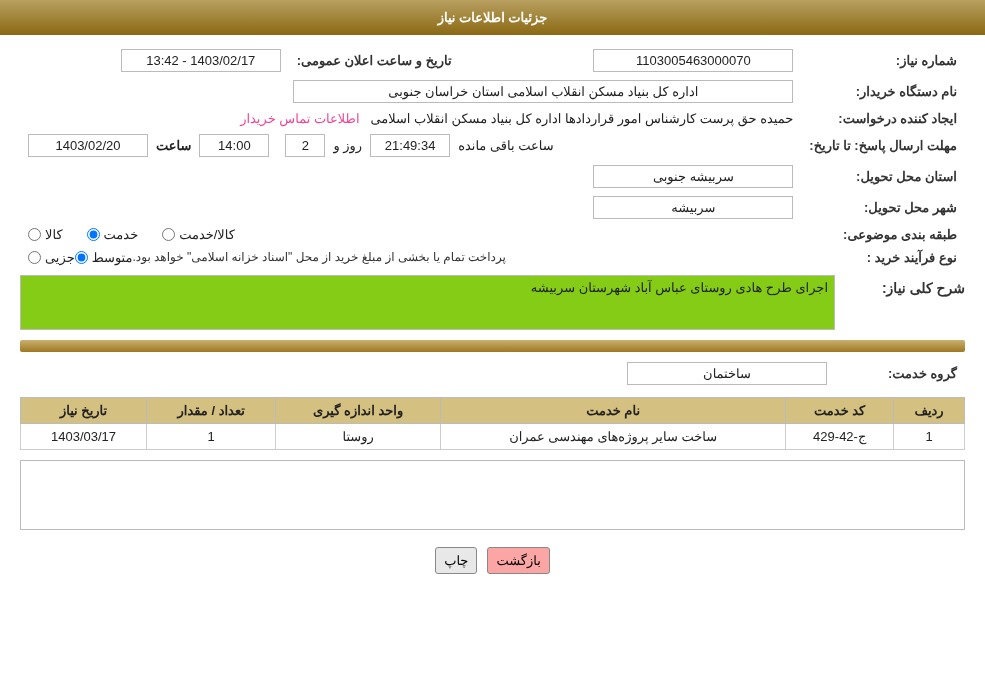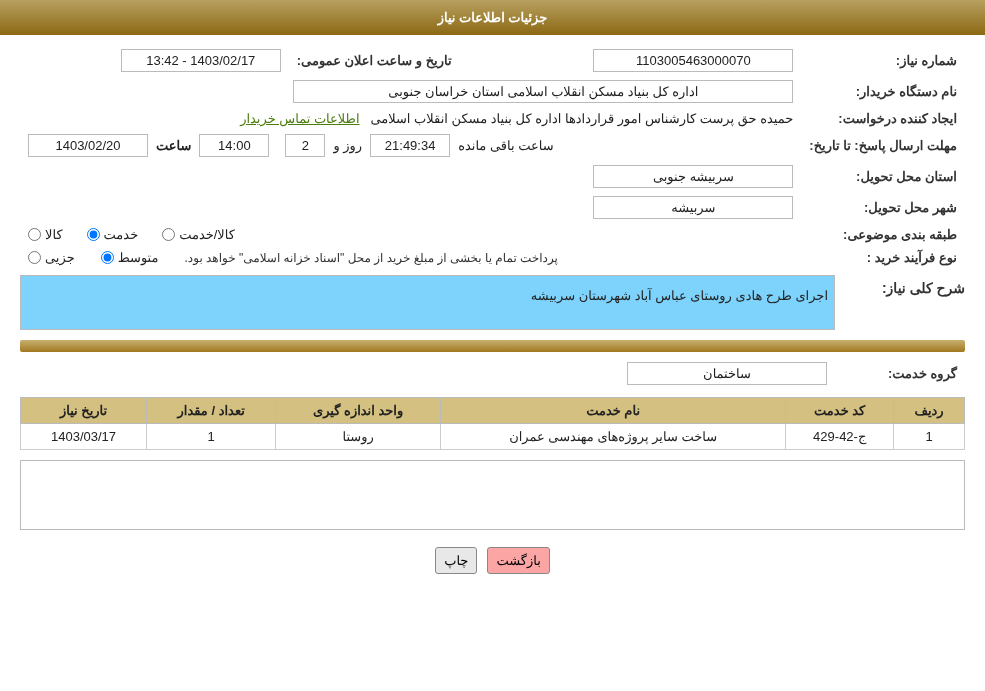--- a/index.html
+++ b/index.html
@@ -60,22 +60,21 @@
       border: 1px solid #bbb;
       background: #fff;
       padding: 3px 6px;
       min-height: 22px;
       display: inline-block;
     }
     .input-medium {
       width: 200px;
     }
     .link-blue {
-      color: #4d7c0f;
-      text-decoration: underline;
+      color: #ec4899;
       cursor: pointer;
     }
     .radio-group {
       display: flex;
       align-items: center;
       gap: 24px;
       flex-direction: row-reverse;
     }
     .radio-item {
       display: flex;
@@ -122,25 +121,25 @@
       border-radius: 3px;
     }
     .btn-print {
       background: #e8e8e8;
     }
     .btn-back {
       background: #fca5a5;
     }
     .description-box {
       border: 1px solid #bbb;
-      background: #7dd3fc;
+      background: #84cc16;
       width: 100%;
       min-height: 55px;
       text-align: right;
-      padding: 12px 6px;
+      padding: 4px 6px;
       direction: rtl;
     }
     .time-row {
       display: flex;
       align-items: center;
       gap: 8px;
       flex-direction: row-reverse;
       flex-wrap: wrap;
     }
   </style>
@@ -231,21 +230,21 @@
               <span>کالا/خدمت</span>
               <input type="radio" name="category" style="">
             </div>
           </div>
         </td>
       </tr>
 
       <tr>
         <td class="label-cell">نوع فرآیند خرید :</td>
         <td class="value-cell" colspan="3">
-          <div style="display:flex; align-items:center; gap:26px; flex-direction:row-reverse; flex-wrap:wrap;">
+          <div style="display:flex; align-items:flex-start; gap:0; flex-direction:row-reverse; flex-wrap:wrap;">
             <div class="radio-item">
               <span>جزیی</span>
               <input type="radio" name="purchase" style="">
             </div>
             <div class="radio-item">
               <span>متوسط</span>
               <input type="radio" name="purchase" checked="" style="">
             </div>
             <span style="font-size:12px; color:#333;">پرداخت تمام یا بخشی از مبلغ خرید از محل "اسناد خزانه اسلامی" خواهد بود.</span>
           </div>

